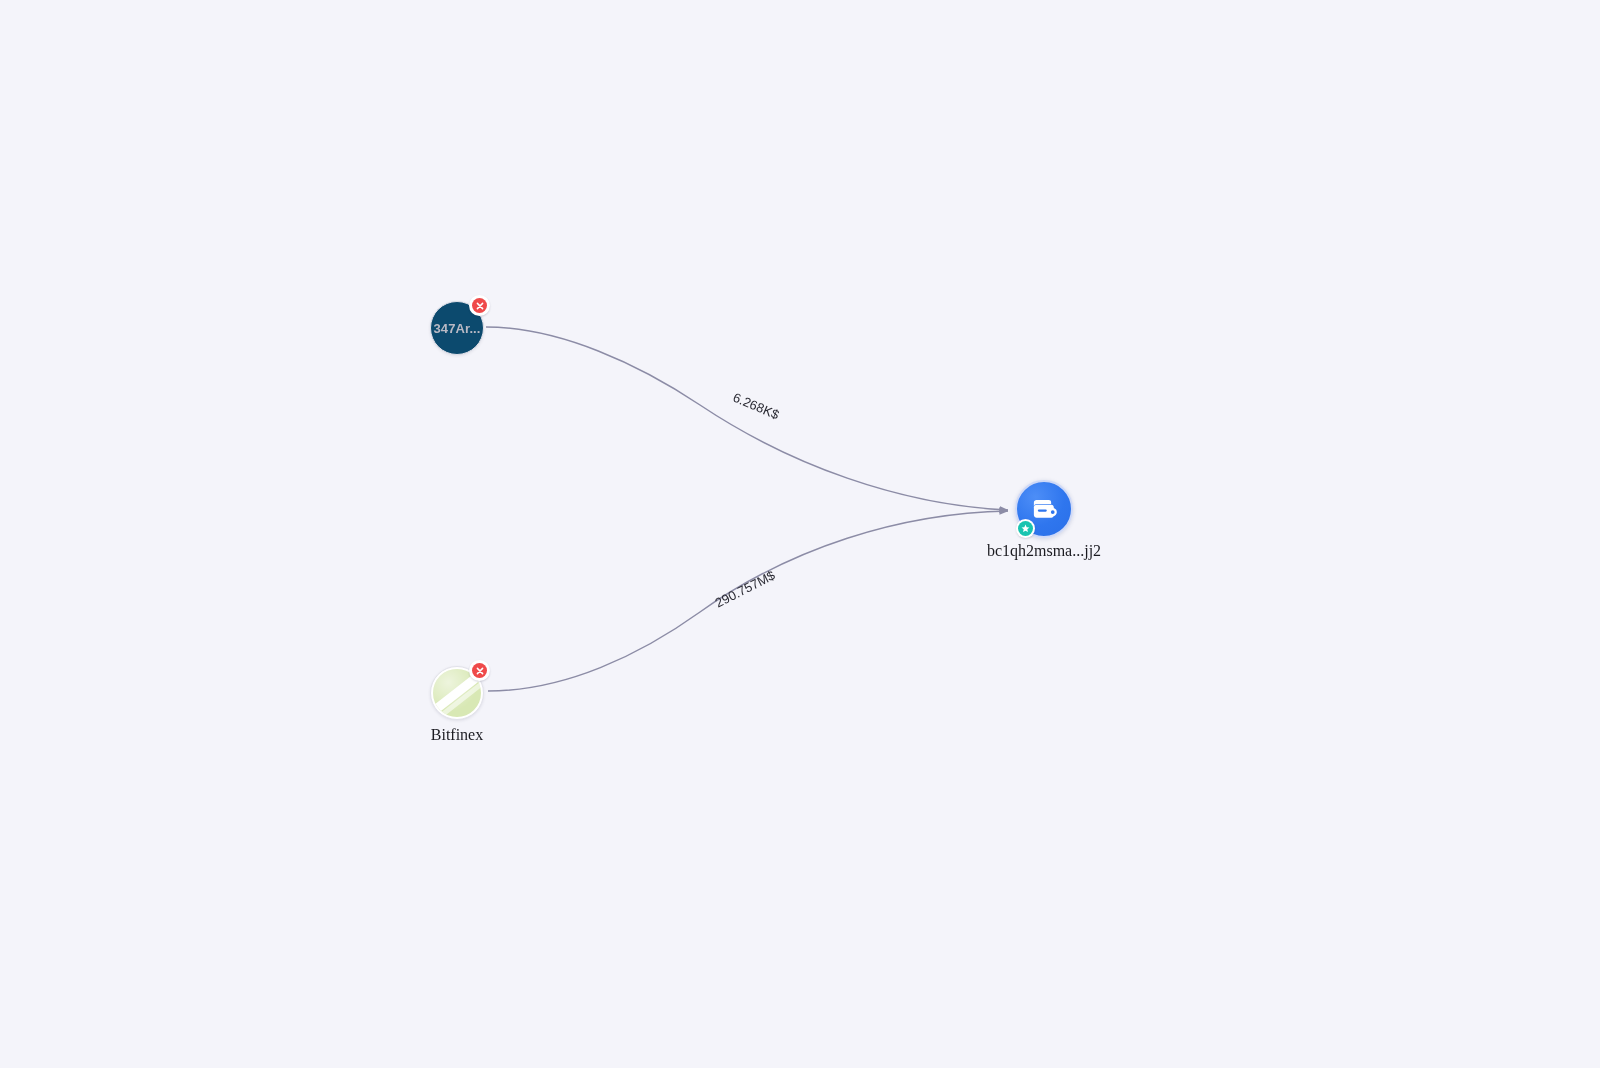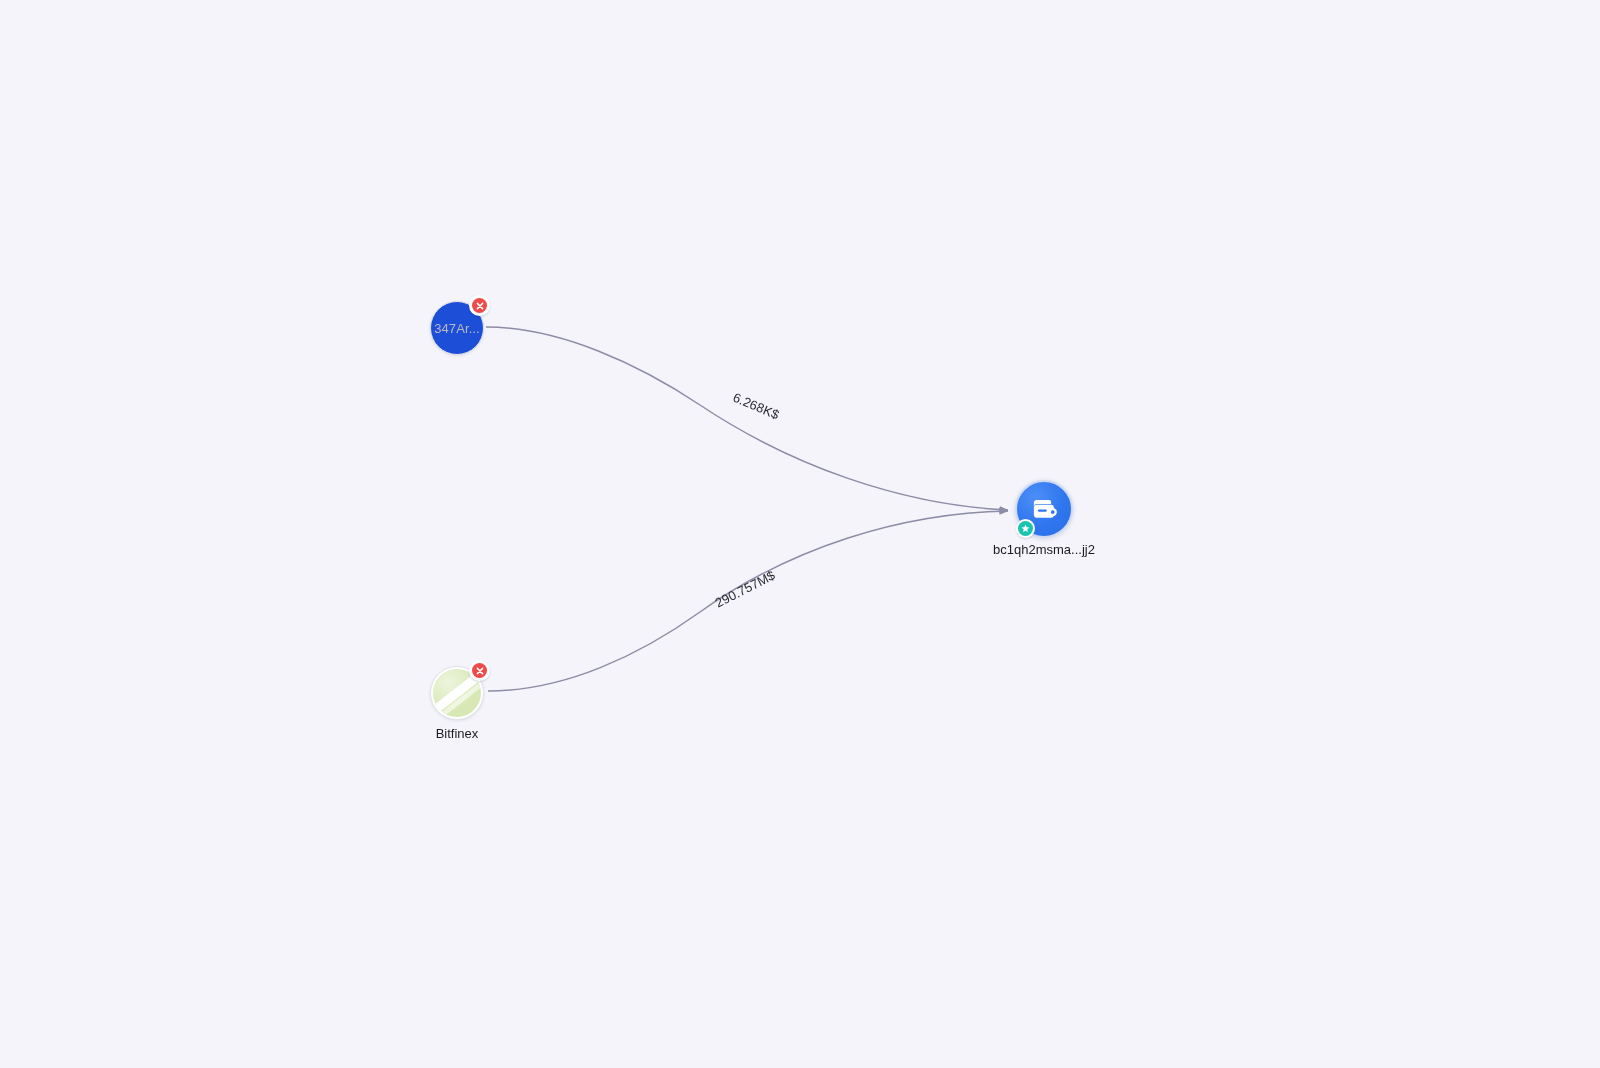--- a/index.html
+++ b/index.html
@@ -40,23 +40,24 @@
     border-radius: 50%;
     box-sizing: border-box;
     display: flex;
     align-items: center;
     justify-content: center;
     overflow: hidden;
   }
 
   
   .node-plain .node-circle {
-    background: #1d4ed8;
+    background: #0c4a6e;
     border: 1.4px solid #e2e2ea;
     box-shadow: 0 1px 3px rgba(40,40,70,0.10);
+    font-weight: bold;
   }
   .node-plain-label {
     font-size: 13px;
     color: #b9b9c4;
     letter-spacing: 0.1px;
     white-space: nowrap;
     font-family: "Liberation Sans", sans-serif;
   }
 
   
@@ -155,23 +156,23 @@
     background: #19c4b0;
     display: flex;
     align-items: center;
     justify-content: center;
   }
 
   
   .node-caption {
     position: absolute;
     white-space: nowrap;
-    font-size: 13px;
+    font-size: 16px;
     color: #1b1b21;
-    font-family: Liberation Sans, sans-serif;
+    font-family: Liberation Serif, serif;
     transform: translateX(-50%);
   }
 
   
   .edge-label {
     position: absolute;
     white-space: nowrap;
     font-size: 13px;
     color: #2a2a33;
     font-family: "Liberation Sans", sans-serif;

